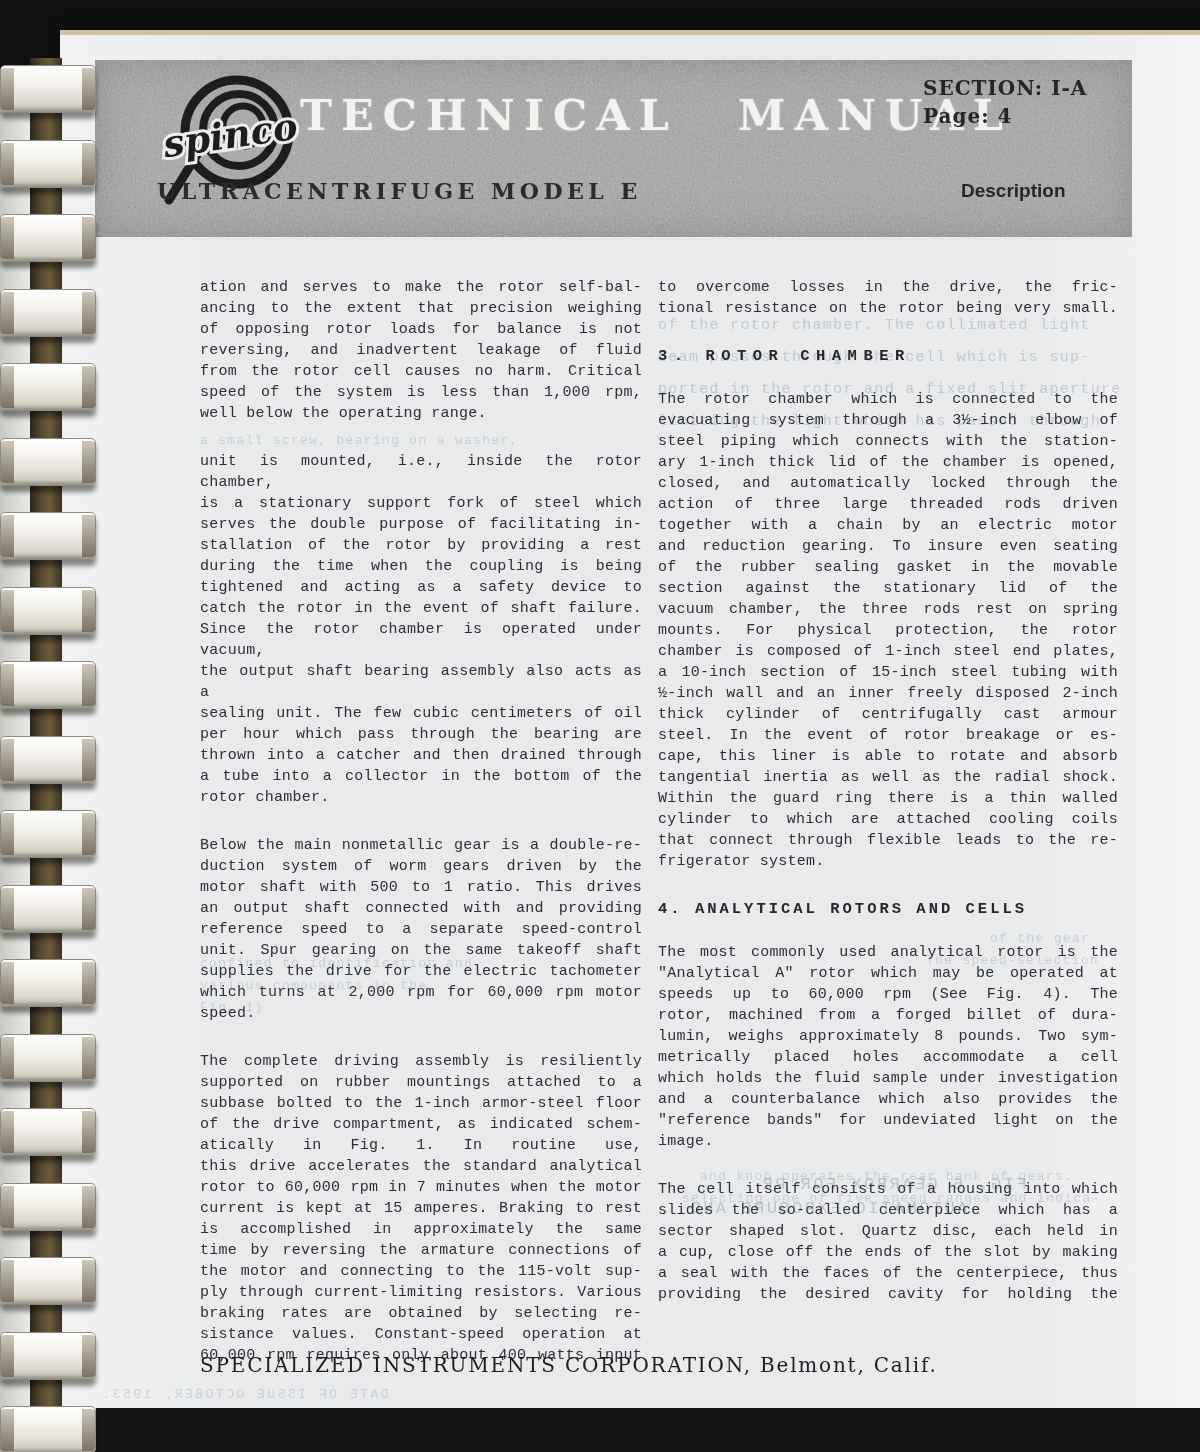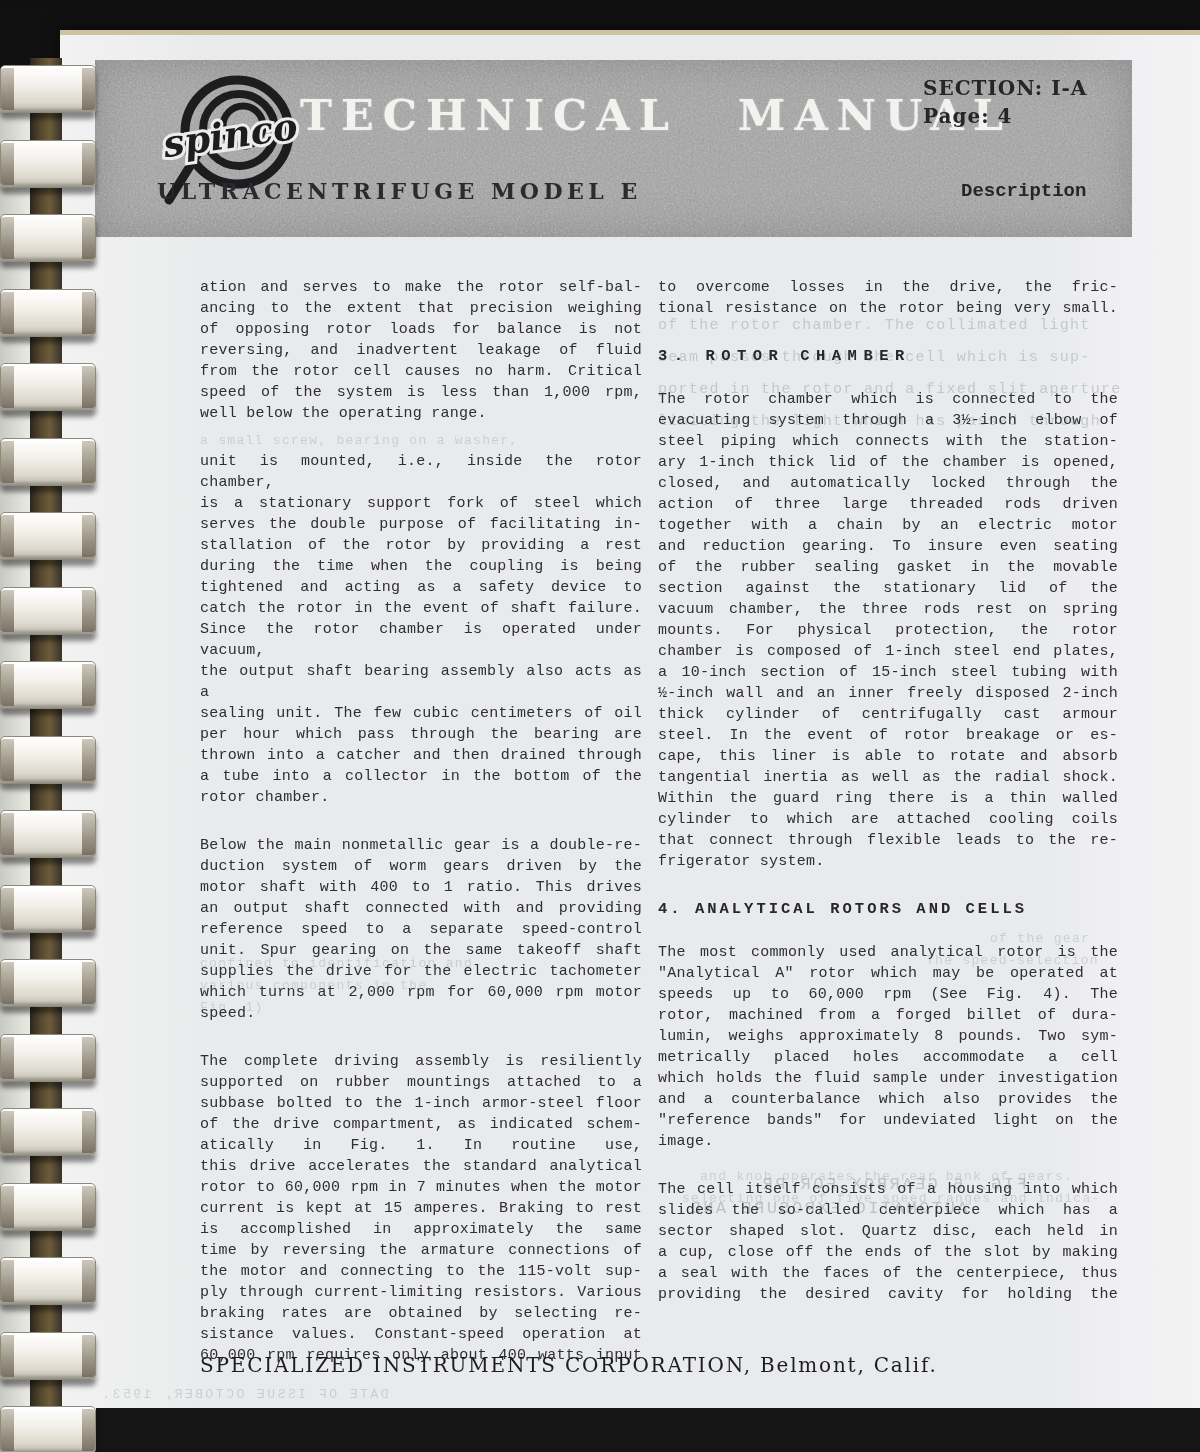--- a/index.html
+++ b/index.html
@@ -34,21 +34,21 @@
   .header .grain{position:absolute;left:0;top:0;width:100%;height:100%;opacity:.5}
   .h-title{position:absolute;left:205px;top:30px;font-family:"DejaVu Serif",serif;font-weight:700;
     font-size:43px;color:#f2f2ef;letter-spacing:9px;word-spacing:36px;white-space:nowrap;
     text-shadow:0 0 2px rgba(255,255,255,.4)}
   .h-section{position:absolute;left:828px;top:16px;font-family:"DejaVu Serif",serif;font-weight:700;
     font-size:20px;color:#26262a;letter-spacing:1px}
   .h-page{position:absolute;left:828px;top:44px;font-family:"DejaVu Serif",serif;font-weight:700;
     font-size:20px;color:#26262a;letter-spacing:1px}
   .h-sub{position:absolute;left:62px;top:118px;font-family:"DejaVu Serif",serif;font-weight:700;
     font-size:22px;color:#2b2b2f;letter-spacing:4.5px;white-space:nowrap}
-  .h-desc{position:absolute;left:866px;top:120px;font-family:Liberation Mono, monospace;font-weight:600;
+  .h-desc{position:absolute;left:866px;top:120px;font-family:Liberation Sans, sans-serif;font-weight:600;
     font-size:19px;color:#26262a}
   .logo{position:absolute;left:52px;top:10px;width:168px;height:136px}
   
   .col{position:absolute;z-index:2}
   #col-left{left:140px;top:242px;width:442px}
   #col-right{left:598px;top:242px;width:460px}
   .para{margin:0 0 27px 0}
   .line{font-family:"Liberation Mono","DejaVu Sans Mono",monospace;font-size:15px;line-height:21px;
     color:#2e2e34;letter-spacing:.25px;text-align:justify;text-align-last:justify}
   .line.nj{text-align-last:left}
@@ -133,21 +133,21 @@
         <div class="line">the output shaft bearing assembly also acts as a</div>
         <div class="line">sealing unit. The few cubic centimeters of oil</div>
         <div class="line">per hour which pass through the bearing are</div>
         <div class="line">thrown into a catcher and then drained through</div>
         <div class="line">a tube into a collector in the bottom of the</div>
         <div class="line nj">rotor chamber.</div>
       </div>
       <div class="para">
         <div class="line">Below the main nonmetallic gear is a double-re-</div>
         <div class="line">duction system of worm gears driven by the</div>
-        <div class="line">motor shaft with 400 to 1 ratio. This drives</div>
+        <div class="line">motor shaft with 500 to 1 ratio. This drives</div>
         <div class="line">an output shaft connected with and providing</div>
         <div class="line">reference speed to a separate speed-control</div>
         <div class="line">unit. Spur gearing on the same takeoff shaft</div>
         <div class="line">supplies the drive for the electric tachometer</div>
         <div class="line">which turns at 2,000 rpm for 60,000 rpm motor</div>
         <div class="line nj">speed.</div>
       </div>
       <div class="para">
         <div class="line">The complete driving assembly is resiliently</div>
         <div class="line">supported on rubber mountings attached to a</div>

